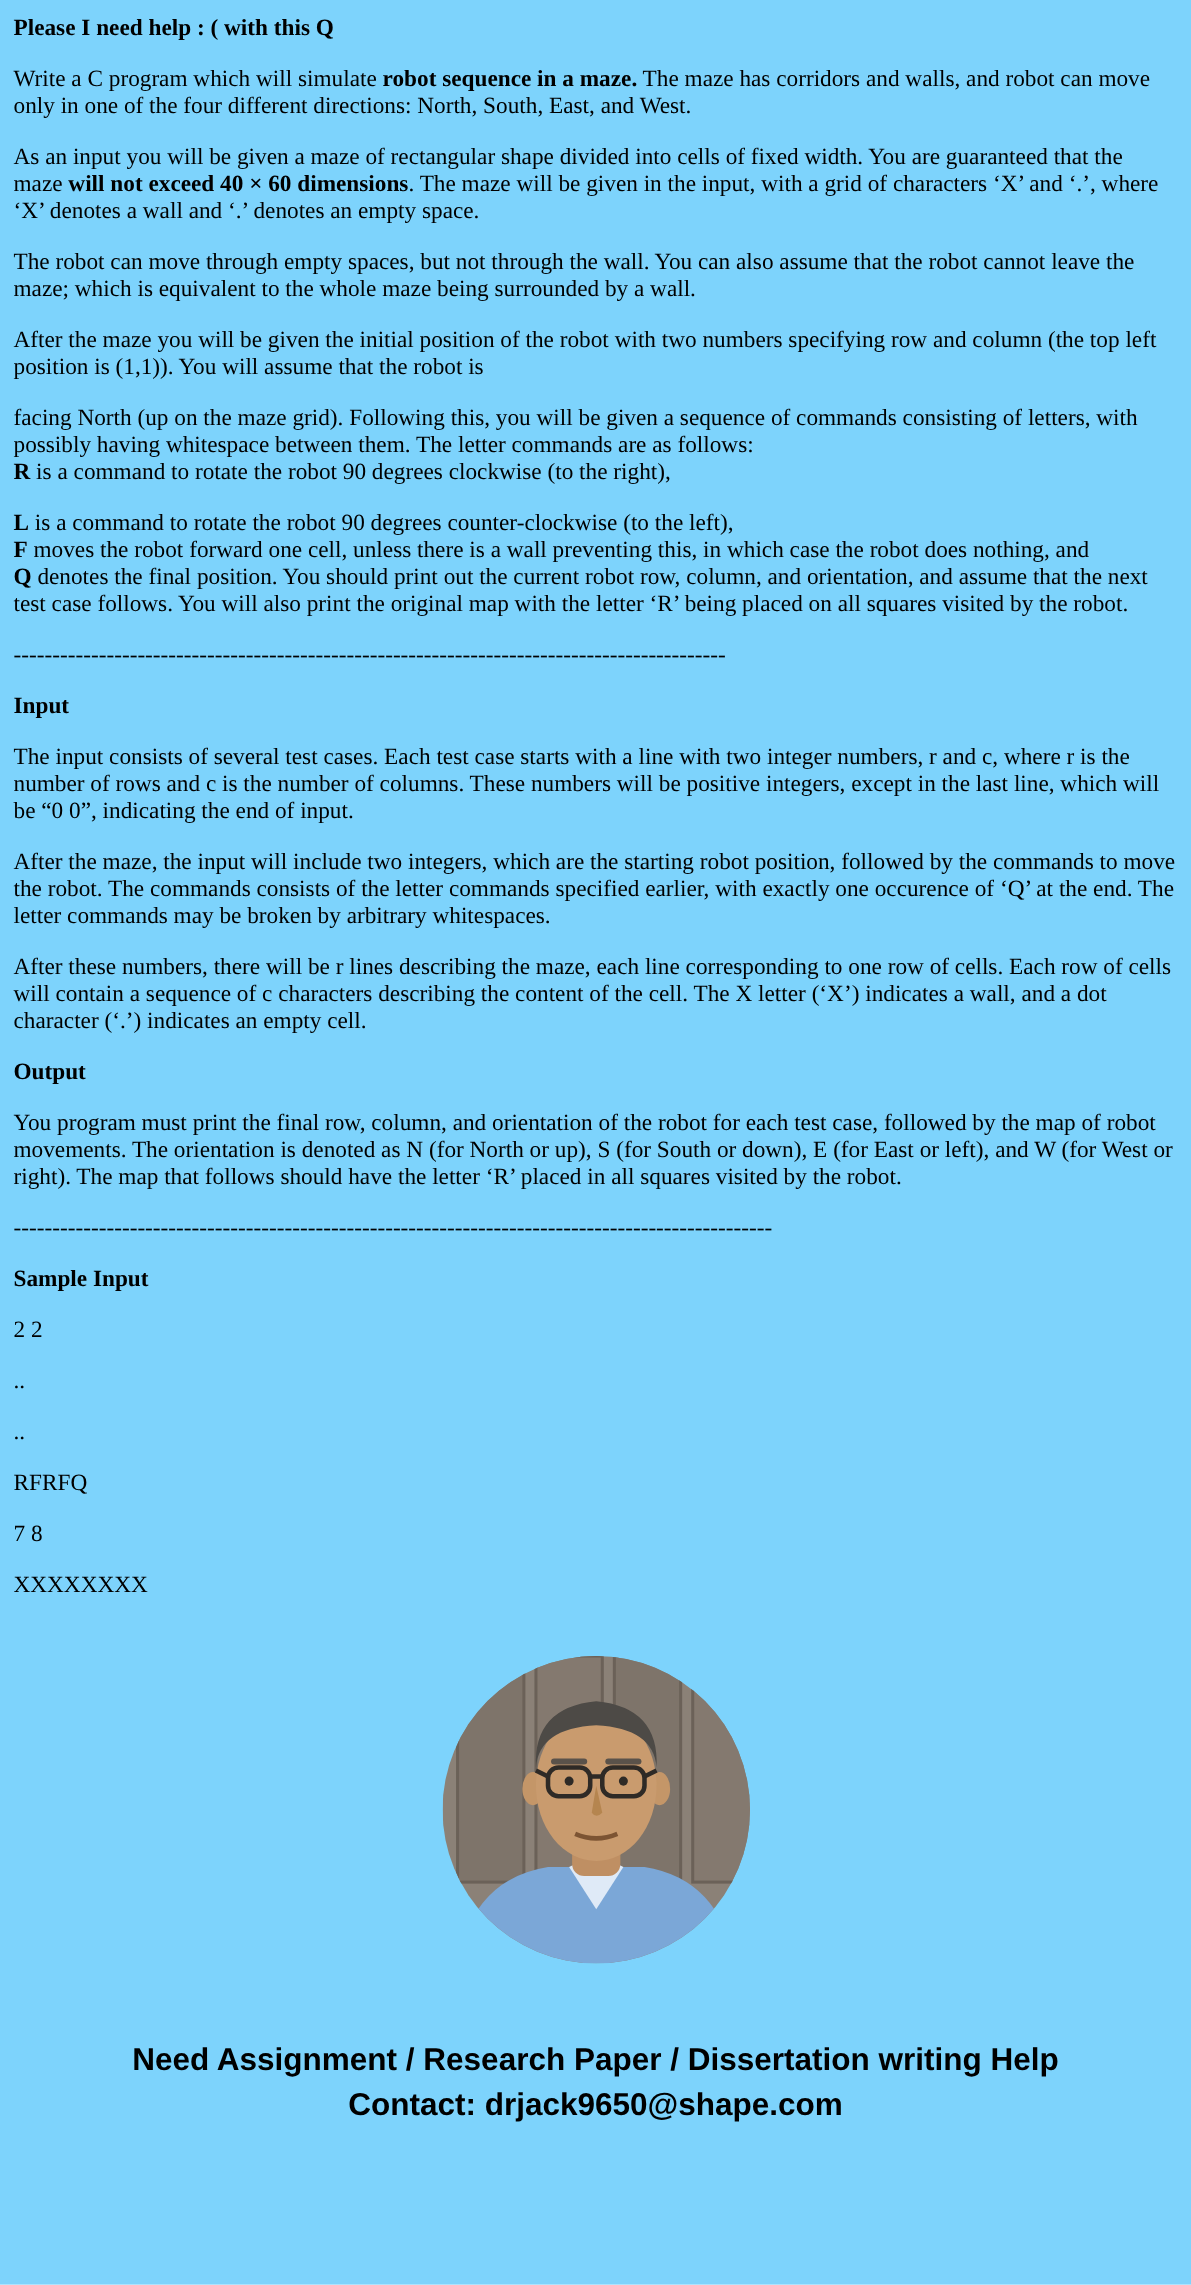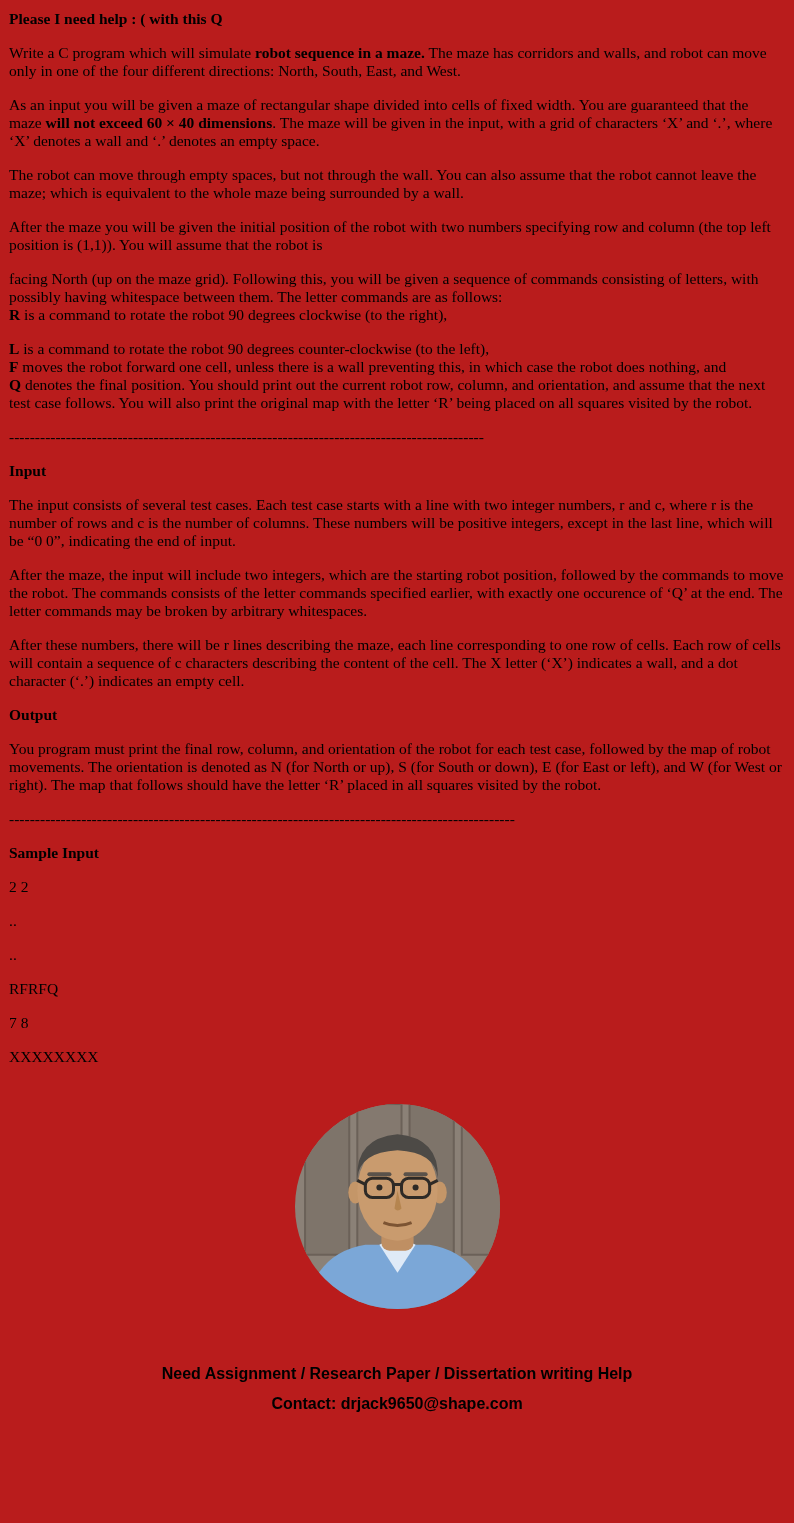--- a/index.html
+++ b/index.html
@@ -6,21 +6,21 @@
     margin: 0;
     padding: 0;
     background: #ffffff;
     color: #000000;
   }
   .page {
     width: 794px;
     min-height: 1523px;
     box-sizing: border-box;
     padding: 8px 9px 24px 9px;
-    background: #b91c1c;
+    background: #7dd3fc;
     font-family: "Liberation Serif", serif;
     font-size: 15.5px;
     line-height: 18px;
     color: #000000;
   }
   .doc-body .block {
     margin: 16px 0;
     white-space: pre-wrap;
   }
   .doc-body .block:first-child {
@@ -41,34 +41,34 @@
   .avatar-wrap svg {
     display: block;
     width: 205px;
     height: 205px;
   }
   .footer {
     margin-top: 50px;
     text-align: center;
     font-family: "Liberation Sans", sans-serif;
     font-weight: bold;
-    font-size: 16px;
+    font-size: 21px;
     line-height: 30px;
     color: #000000;
   }
 </style>
 </head>
 <body>
 
 <div class="page">
 
   <div class="doc-body">
       <p class="block heading"><b>Please I need help : ( with this Q</b></p>
       <p class="block paragraph"><span>Write a C program which will simulate </span><b>robot sequence in a maze.</b><span> The maze has corridors and walls, and robot can move only in one of the four different directions: North, South, East, and West.</span></p>
-      <p class="block paragraph"><span>As an input you will be given a maze of rectangular shape divided into cells of fixed width. You are guaranteed that the maze </span><b>will not exceed 60 × 40 dimensions</b><span>. The maze will be given in the input, with a grid of characters ‘X’ and ‘.’, where ‘X’ denotes a wall and ‘.’ denotes an empty space.</span></p>
+      <p class="block paragraph"><span>As an input you will be given a maze of rectangular shape divided into cells of fixed width. You are guaranteed that the maze </span><b>will not exceed 40 × 60 dimensions</b><span>. The maze will be given in the input, with a grid of characters ‘X’ and ‘.’, where ‘X’ denotes a wall and ‘.’ denotes an empty space.</span></p>
       <p class="block paragraph"><span>The robot can move through empty spaces, but not through the wall. You can also assume that the robot cannot leave the maze; which is equivalent to the whole maze being surrounded by a wall.</span></p>
       <p class="block paragraph"><span>After the maze you will be given the initial position of the robot with two numbers specifying row and column (the top left position is (1,1)). You will assume that the robot is</span></p>
       <p class="block paragraph"><span>facing North (up on the maze grid). Following this, you will be given a sequence of commands consisting of letters, with possibly having whitespace between them. The letter commands are as follows:
 </span><b>R</b><span> is a command to rotate the robot 90 degrees clockwise (to the right),</span></p>
       <p class="block paragraph"><b>L</b><span> is a command to rotate the robot 90 degrees counter-clockwise (to the left),
 </span><b>F</b><span> moves the robot forward one cell, unless there is a wall preventing this, in which case the robot does nothing, and
 </span><b>Q</b><span> denotes the final position. You should print out the current robot row, column, and orientation, and assume that the next test case follows. You will also print the original map with the letter ‘R’ being placed on all squares visited by the robot.</span></p>
       <p class="block separator">--------------------------------------------------------------------------------------------</p>
       <p class="block heading"><b>Input</b></p>
       <p class="block paragraph"><span>The input consists of several test cases. Each test case starts with a line with two integer numbers, r and c, where r is the number of rows and c is the number of columns. These numbers will be positive integers, except in the last line, which will be “0 0”, indicating the end of input.</span></p>

